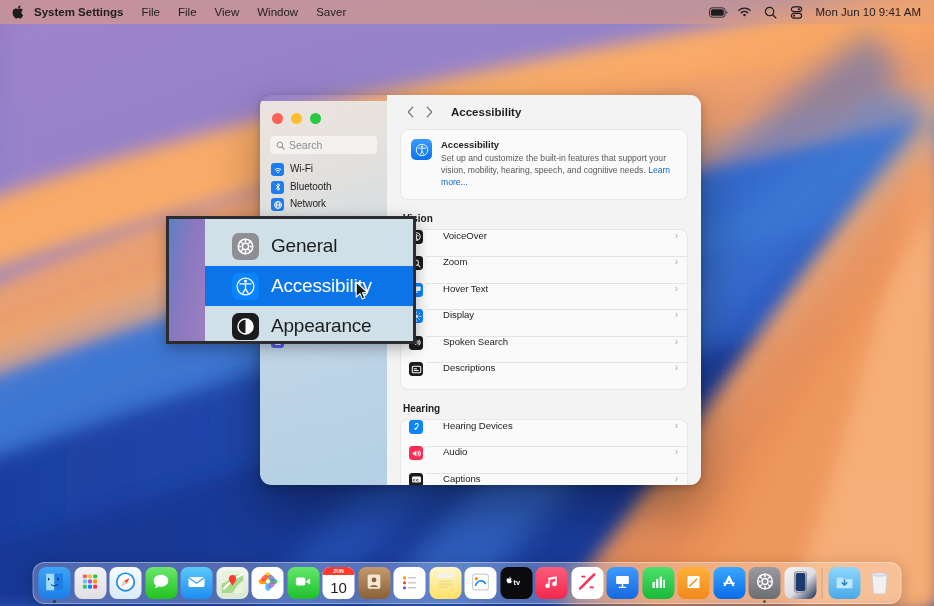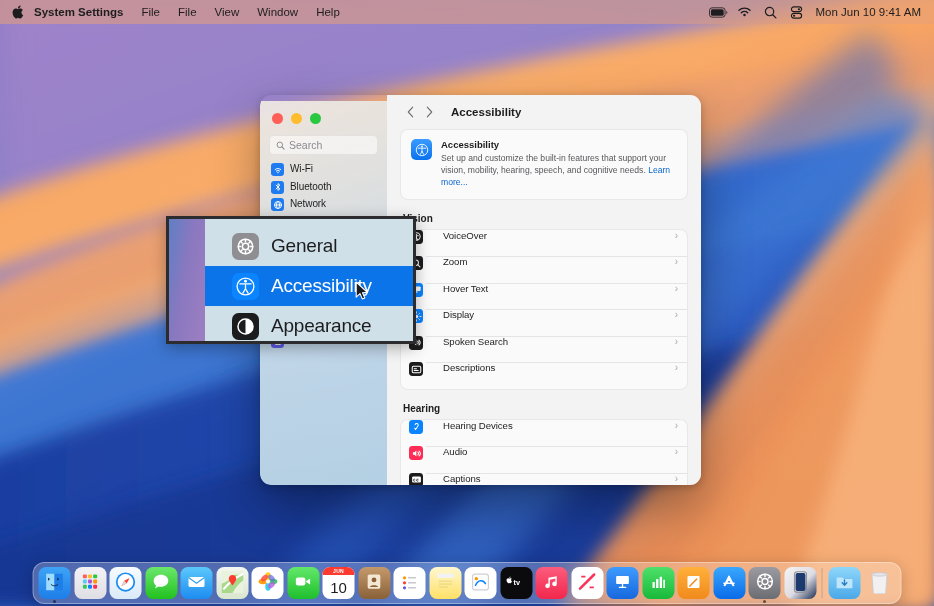--- a/index.html
+++ b/index.html
@@ -240,21 +240,21 @@
     <div class="mb-apple">
       <svg width="12" height="14" viewBox="0 0 14 17">
           <path fill="#1d1d1f" d="M11.2 9c0-2 1.6-2.9 1.7-3-0.9-1.4-2.4-1.5-2.9-1.6-1.2-0.1-2.4 0.7-3 0.7-0.6 0-1.6-0.7-2.6-0.7-1.3 0-2.6 0.8-3.3 2-1.4 2.4-0.4 6 1 8 0.7 1 1.5 2.1 2.5 2 1 0 1.4-0.6 2.6-0.6s1.5 0.6 2.6 0.6c1.1 0 1.8-1 2.4-2 0.8-1.1 1.1-2.2 1.1-2.3-0.1 0-2.1-0.8-2.1-3.1zM9.3 3.1c0.5-0.7 0.9-1.6 0.8-2.6-0.8 0-1.8 0.5-2.4 1.3-0.5 0.6-0.9 1.6-0.8 2.5 0.9 0.1 1.8-0.5 2.4-1.2z"></path>
         </svg>
     </div>
     <div class="mb-item bold">System Settings</div>
     <div class="mb-item">File</div>
     <div class="mb-item">File</div>
     <div class="mb-item">View</div>
     <div class="mb-item">Window</div>
-    <div class="mb-item">Help</div>
+    <div class="mb-item">Saver</div>
   </div>
   <div class="mb-right">
     <div class="mb-ico">
       <svg width="19" height="11" viewBox="0 0 22 12">
         <rect x="0.6" y="0.6" width="18" height="10.8" rx="3" fill="none" stroke="#1d1d1f" stroke-width="1.1" opacity="0.9"></rect>
         <rect x="2.2" y="2.2" width="14.8" height="7.6" rx="1.8" fill="#1d1d1f"></rect>
         <path d="M20 4.2 L20 7.8 C21 7.5 21.3 6.8 21.3 6 C21.3 5.2 21 4.5 20 4.2Z" fill="#1d1d1f" opacity="0.75"></path>
       </svg>
     </div>
     <div class="mb-ico">

